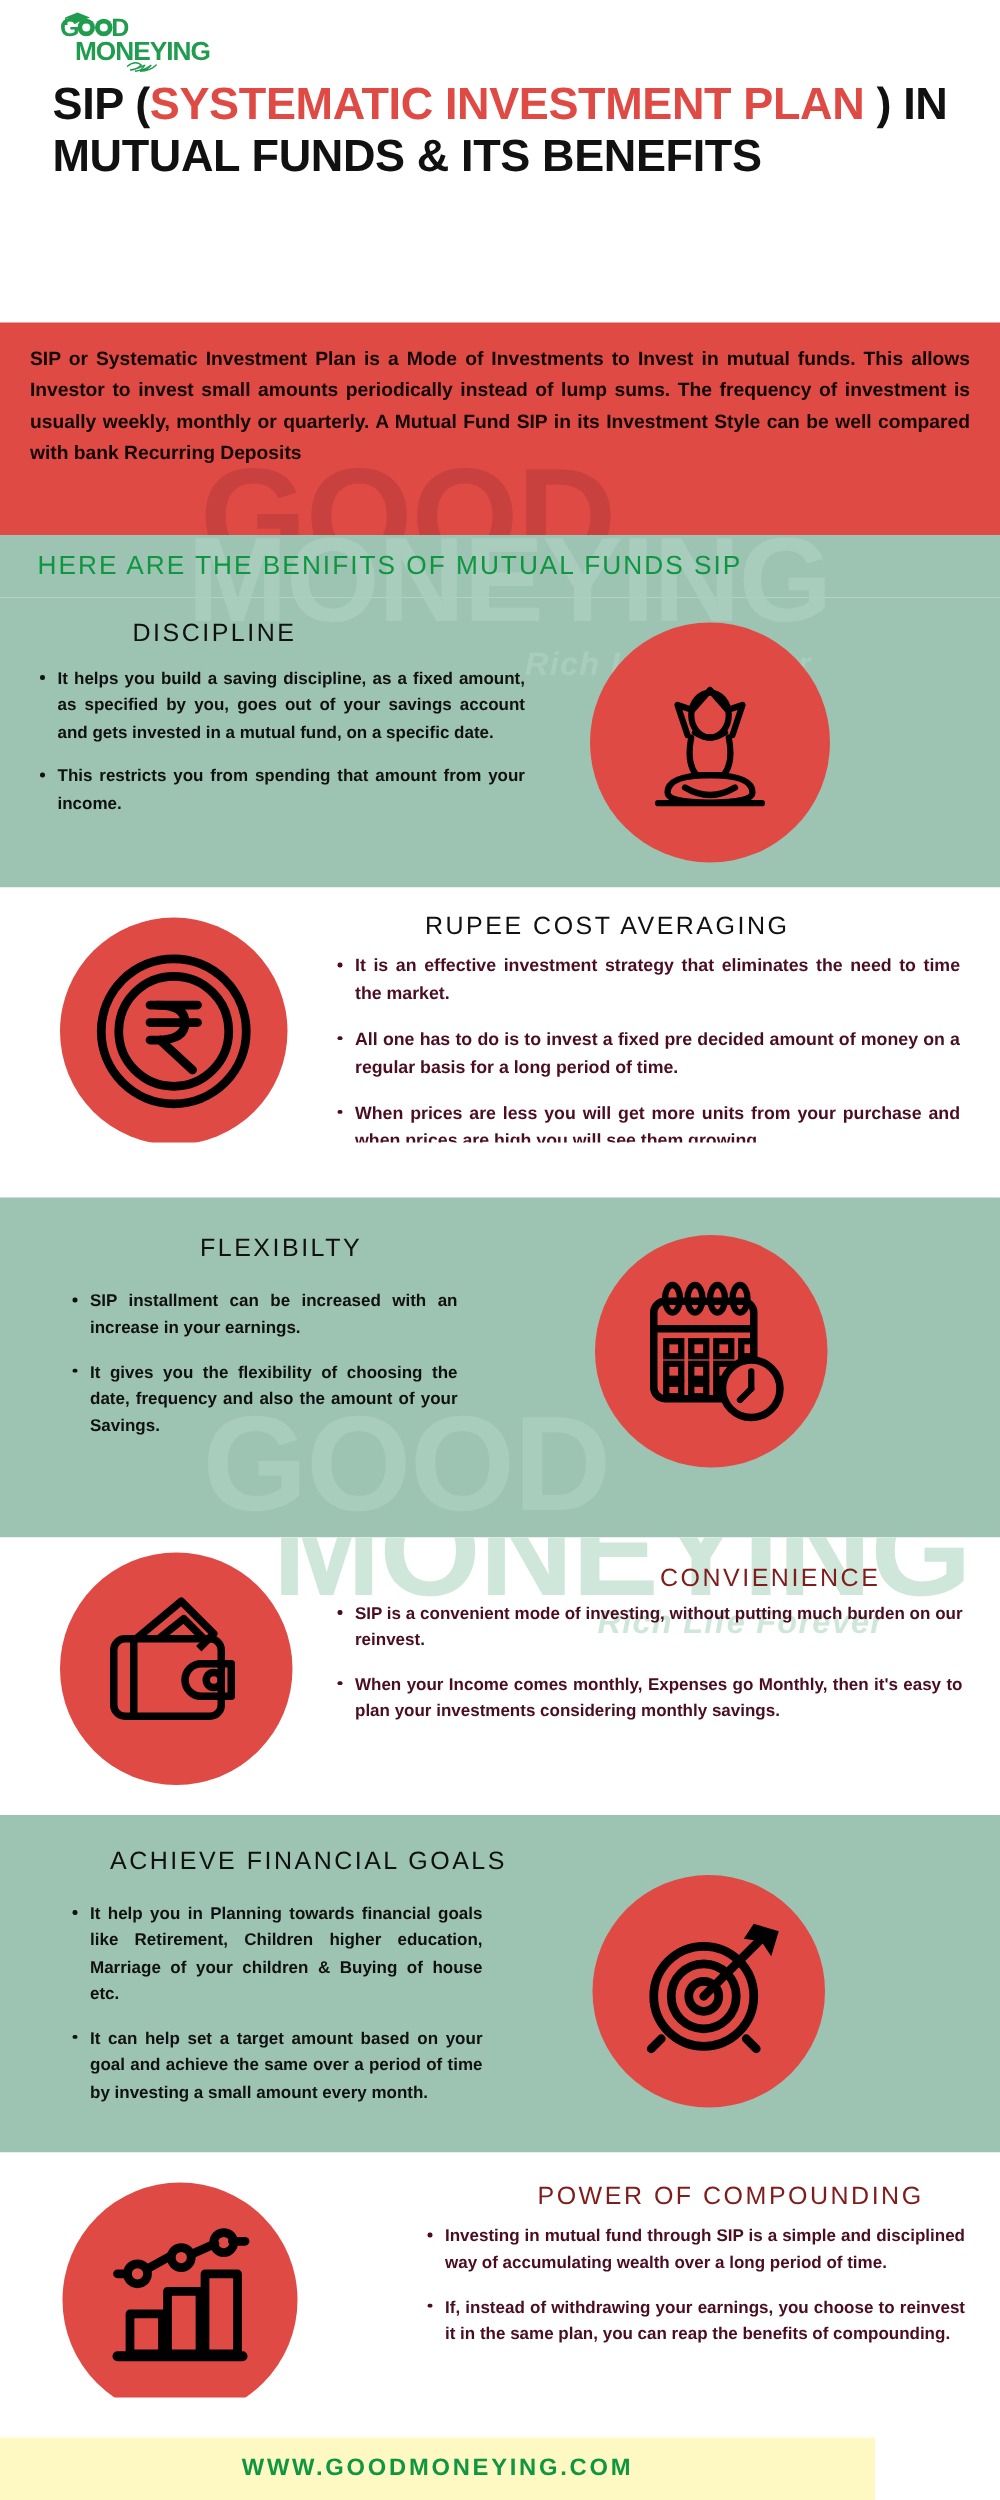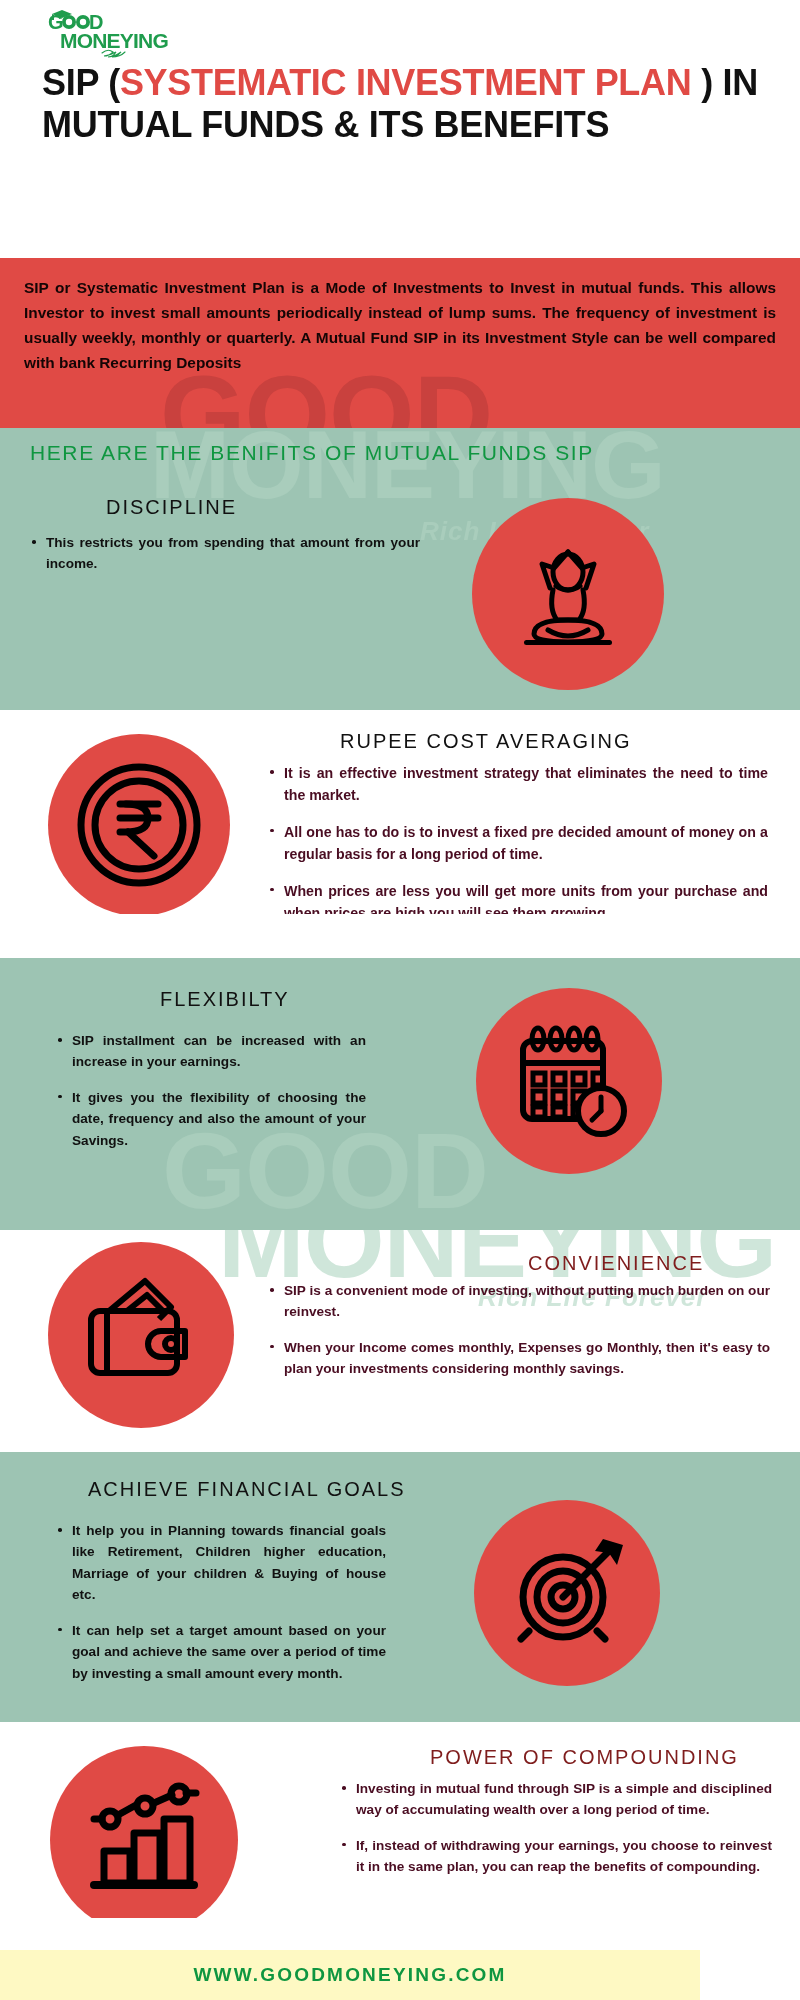--- a/index.html
+++ b/index.html
@@ -202,20 +202,21 @@
     <div class="wm" style="left:150px; top:-68px; font-size:96px; color:#a9cdbc;">
       <span>MONEYING</span>
     </div>
     <div class="wm" style="left:420px; top:38px; font-size:26px; color:#a9cdbc; font-style:italic; text-transform:none; letter-spacing:1px;">
       <span>Rich Life Forever</span>
     </div>
 
     <div class="sec-title" style="left:106px; top:18px;">DISCIPLINE</div>
 
     <ul class="bullets" style="left:30px; top:54px; width:390px;">
+      <li>It helps you build a saving discipline, as a fixed amount, as specified by you, goes out of your savings account and gets invested in a mutual fund, on a specific date.</li>
       <li>This restricts you from spending that amount from your income.</li>
     </ul>
 
     <div class="circle" style="left:472px; top:20px; width:192px; height:192px;">
       <svg width="120" height="120" viewBox="0 0 120 120">
         <g fill="none" stroke="#000" stroke-width="5" stroke-linecap="round" stroke-linejoin="round">
           <path d="M60 18 l-14 16 l-12 -4 l8 24"></path>
           <path d="M60 18 l14 16 l12 -4 l-8 24"></path>
           <ellipse cx="60" cy="38" rx="15" ry="18"></ellipse>
           <path d="M48 52 q12 8 24 0"></path>

